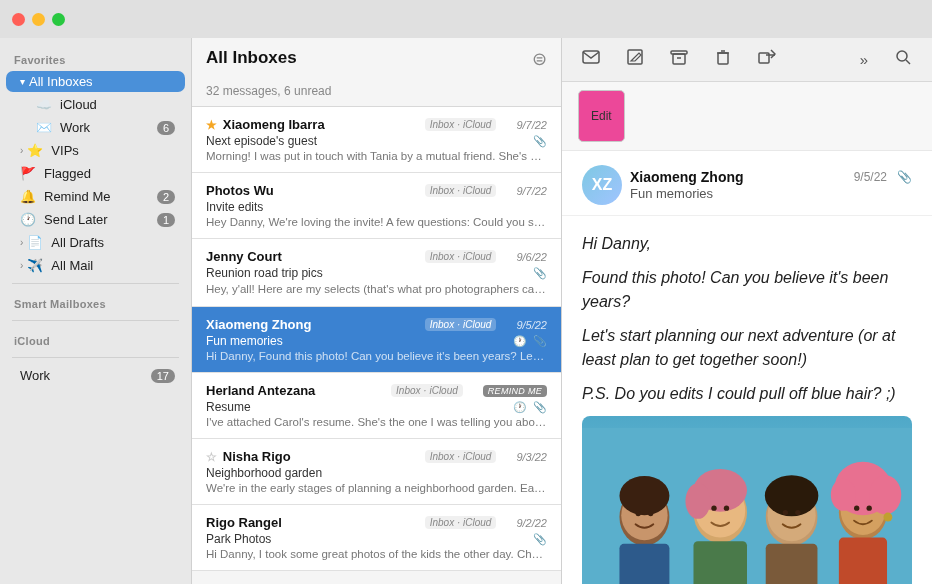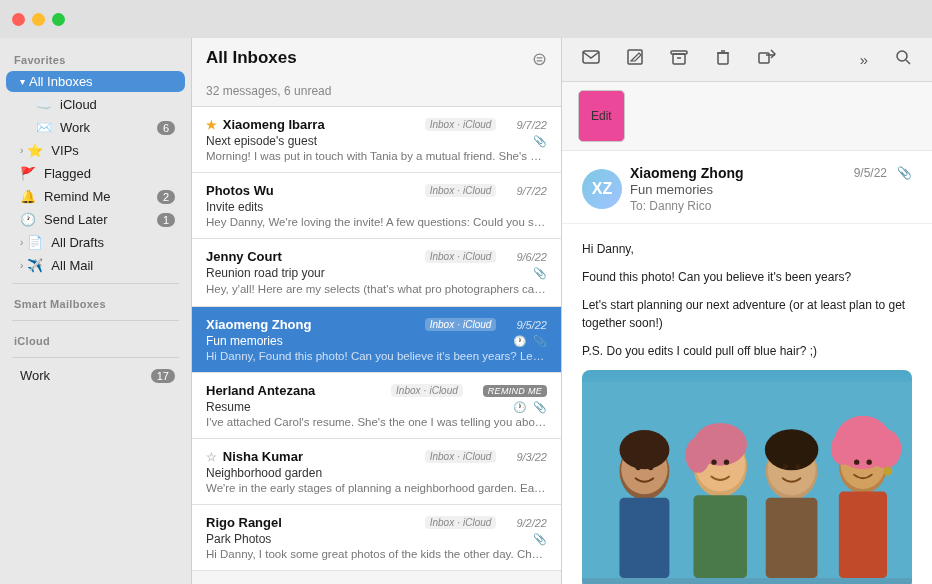--- a/index.html
+++ b/index.html
@@ -284,24 +284,25 @@
     .detail-to { font-size: 12px; color: #888; margin-top: 2px; }
     .detail-date { font-size: 12px; color: #888; }
     .detail-clip { font-size: 12px; color: #aaa; }
 
     .detail-body {
       flex: 1;
       overflow-y: auto;
       padding: 16px 20px;
     }
     .detail-body p {
-      font-size: 12px;
+      font-size: 16px;
       color: #222;
       line-height: 1.5;
       margin-bottom: 10px;
+      font-style: italic;
     }
     
     .photo-recreation {
       width: 100%;
       height: 220px;
       border-radius: 8px;
       overflow: hidden;
       position: relative;
       background: linear-gradient(180deg, #4fa8c8 0%, #6bbdd6 40%, #5a9db8 100%);
     }
@@ -429,21 +430,21 @@
         <div class="message-item-header">
           <div class="message-sender">
             <span>Jenny Court</span>
           </div>
           <div class="message-meta">
             <span class="inbox-label">Inbox · iCloud</span>
             <span class="message-meta-date">9/6/22</span>
           </div>
         </div>
         <div class="message-subject">
-          <span>Reunion road trip your</span>
+          <span>Reunion road trip pics</span>
           <span class="clip-icon">📎</span>
         </div>
         <div class="message-preview">Hey, y'all! Here are my selects (that's what pro photographers call them, right, Andre? 😄) from the photos I took over the pa...</div>
       </div>
 
       <div class="message-item selected">
         <div class="message-item-header">
           <div class="message-sender">
             <span>Xiaomeng Zhong</span>
           </div>
@@ -479,21 +480,21 @@
             <span class="clip-icon">📎</span>
           </span>
         </div>
         <div class="message-preview">I've attached Carol's resume. She's the one I was telling you about. She may not have quite as much experience as you're lo...</div>
       </div>
 
       <div class="message-item">
         <div class="message-item-header">
           <div class="message-sender">
             <span style="color:#ccc;font-size:12px;">☆</span>
-            <span>Nisha Kumar</span>
+            <span>Nisha Rigo</span>
           </div>
           <div class="message-meta">
             <span class="inbox-label">Inbox · iCloud</span>
             <span class="message-meta-date">9/3/22</span>
           </div>
         </div>
         <div class="message-subject">
           <span>Neighborhood garden</span>
         </div>
         <div class="message-preview">We're in the early stages of planning a neighborhood garden. Each family would be in charge of a plot. Bring your own wateri...</div>
@@ -574,21 +575,20 @@
         <div class="avatar">XZ</div>
         <div class="detail-from-info">
           <div style="display:flex;justify-content:space-between;align-items:center;">
             <div class="detail-from-name">Xiaomeng Zhong</div>
             <div style="display:flex;align-items:center;gap:10px;">
               <div class="detail-date">9/5/22</div>
               <span class="detail-clip">📎</span>
             </div>
           </div>
           <div class="detail-subject">Fun memories</div>
-          <div class="detail-to">To: Danny Rico</div>
         </div>
       </div>
     </div>
 
     <div class="detail-body">
       <p>Hi Danny,</p>
       <p>Found this photo! Can you believe it's been years?</p>
       <p>Let's start planning our next adventure (or at least plan to get together soon!)</p>
       <p>P.S. Do you edits I could pull off blue hair? ;)</p>
 

